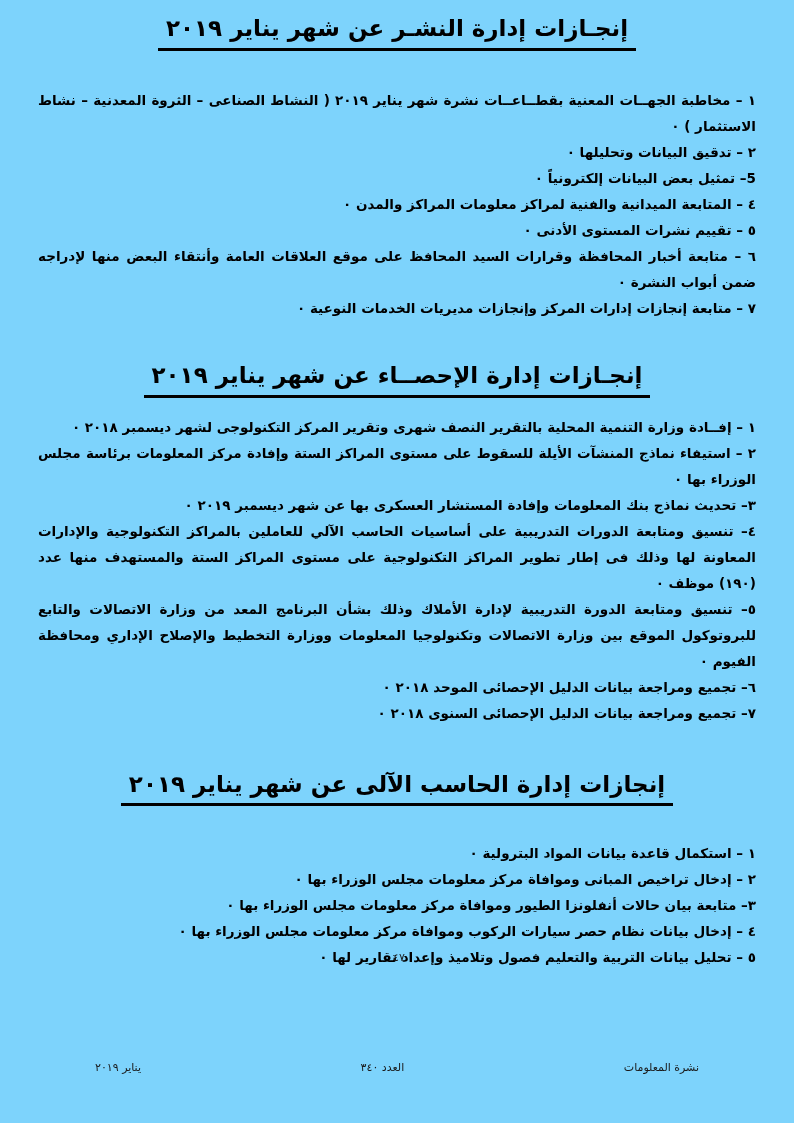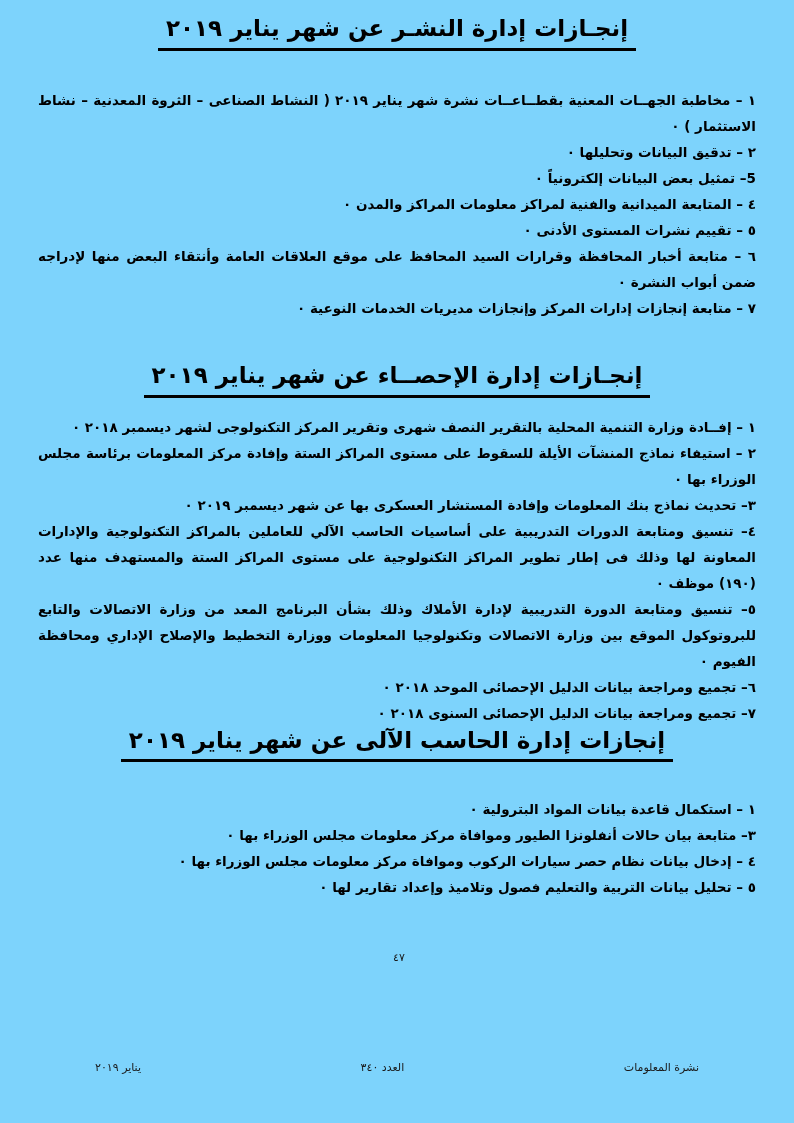--- a/index.html
+++ b/index.html
@@ -41,21 +41,21 @@
   .item {
     font-size: 13.5px;
     font-weight: bold;
     line-height: 26px;
     text-align: justify;
   }
   #sec-publishing { margin-top: 4px; }
   #sec-publishing .items { margin-top: 36px; }
   #sec-statistics { margin-top: 40px; }
   #sec-statistics .items { margin-top: 16px; }
-  #sec-computer { }
+  #sec-computer { margin-top: 44px; }
   #sec-computer .items { margin-top: 34px; }
   .page-number {
     position: absolute;
     top: 951px;
     left: 4px;
     right: 0;
     text-align: center;
     font-size: 11px;
     font-weight: normal;
     color: #1a1a1a;
@@ -108,20 +108,21 @@
           <li class="item">٧– تجميع ومراجعة بيانات الدليل الإحصائى السنوى ٢٠١٨ ٠</li>
         </ul>
     </section>
 
     <section id="sec-computer">
       <div class="title-wrap">
         <h1 class="section-title">إنجازات إدارة الحاسب الآلى عن شهر يناير ٢٠١٩</h1>
       </div>
       <ul class="items">
           <li class="item">١ – استكمال قاعدة بيانات المواد البترولية ٠</li>
+          <li class="item">٢ – إدخال تراخيص المبانى وموافاة مركز معلومات مجلس الوزراء بها ٠</li>
           <li class="item">٣– متابعة بيان حالات أنفلونزا الطيور وموافاة مركز معلومات مجلس الوزراء بها ٠</li>
           <li class="item">٤ – إدخال بيانات نظام حصر سيارات الركوب وموافاة مركز معلومات مجلس الوزراء بها ٠</li>
           <li class="item">٥ – تحليل بيانات التربية والتعليم فصول وتلاميذ وإعداد تقارير لها ٠</li>
         </ul>
     </section>
 
   </div>
 
   <div class="page-number">٤٧</div>
 

